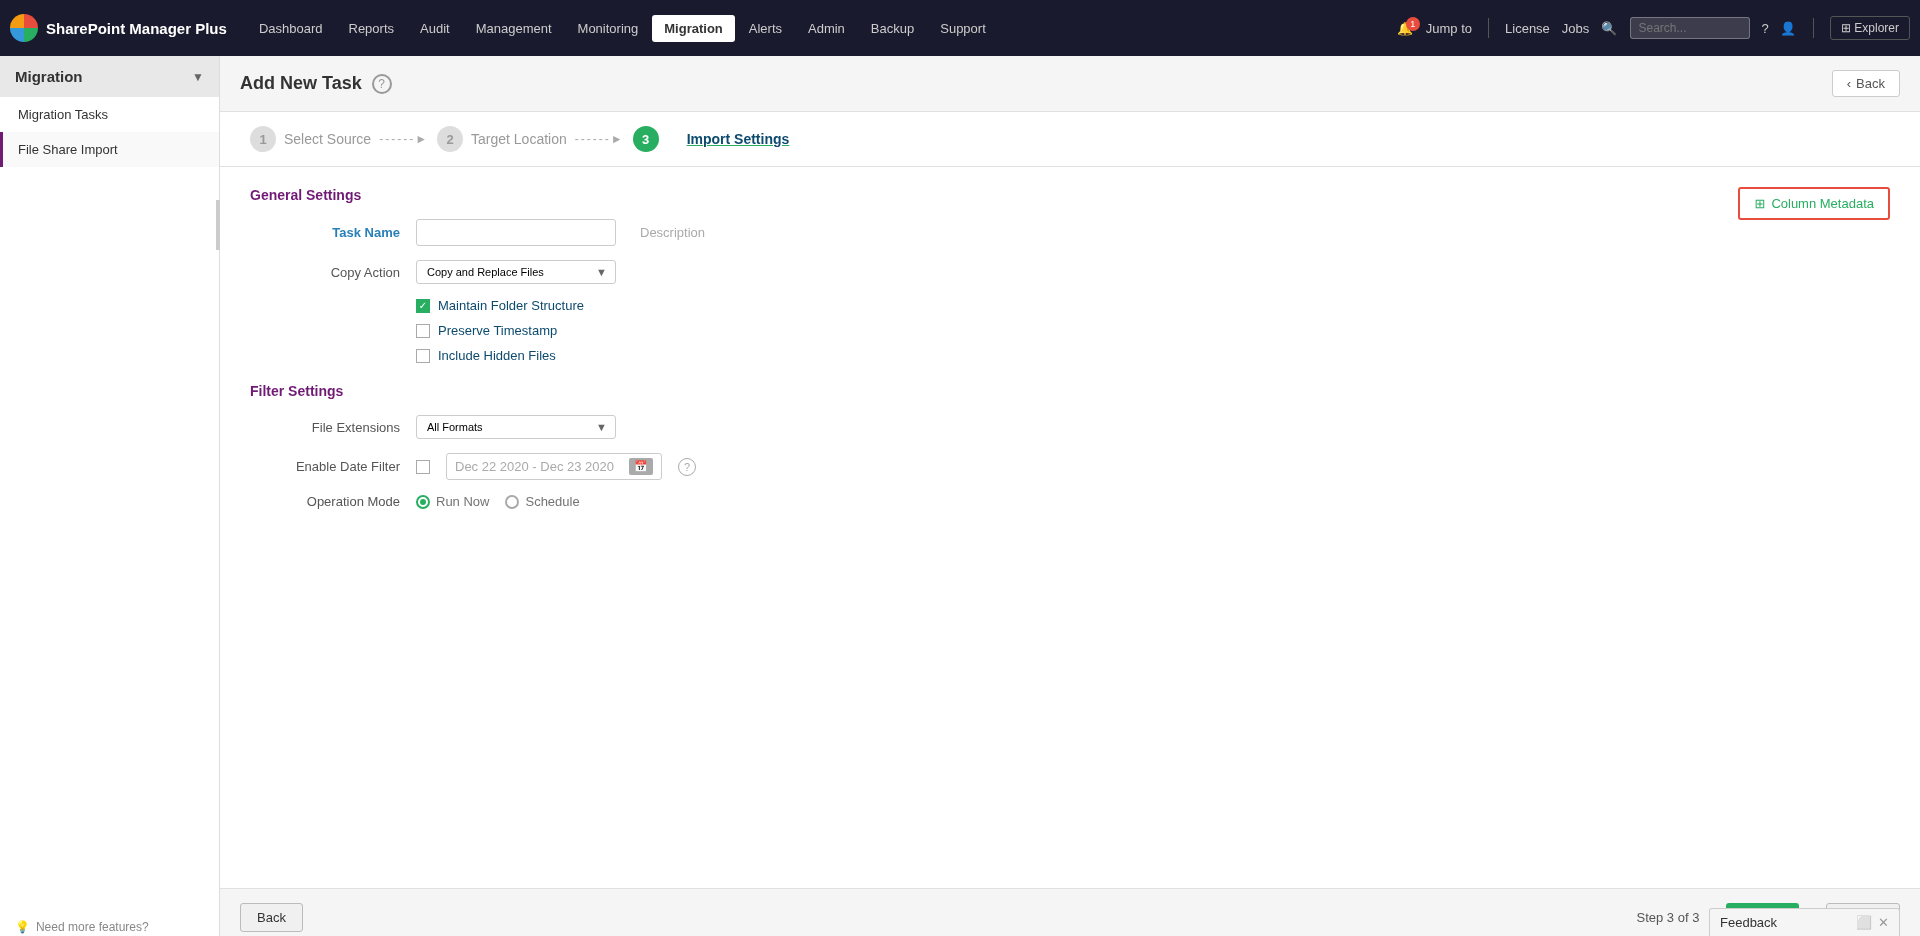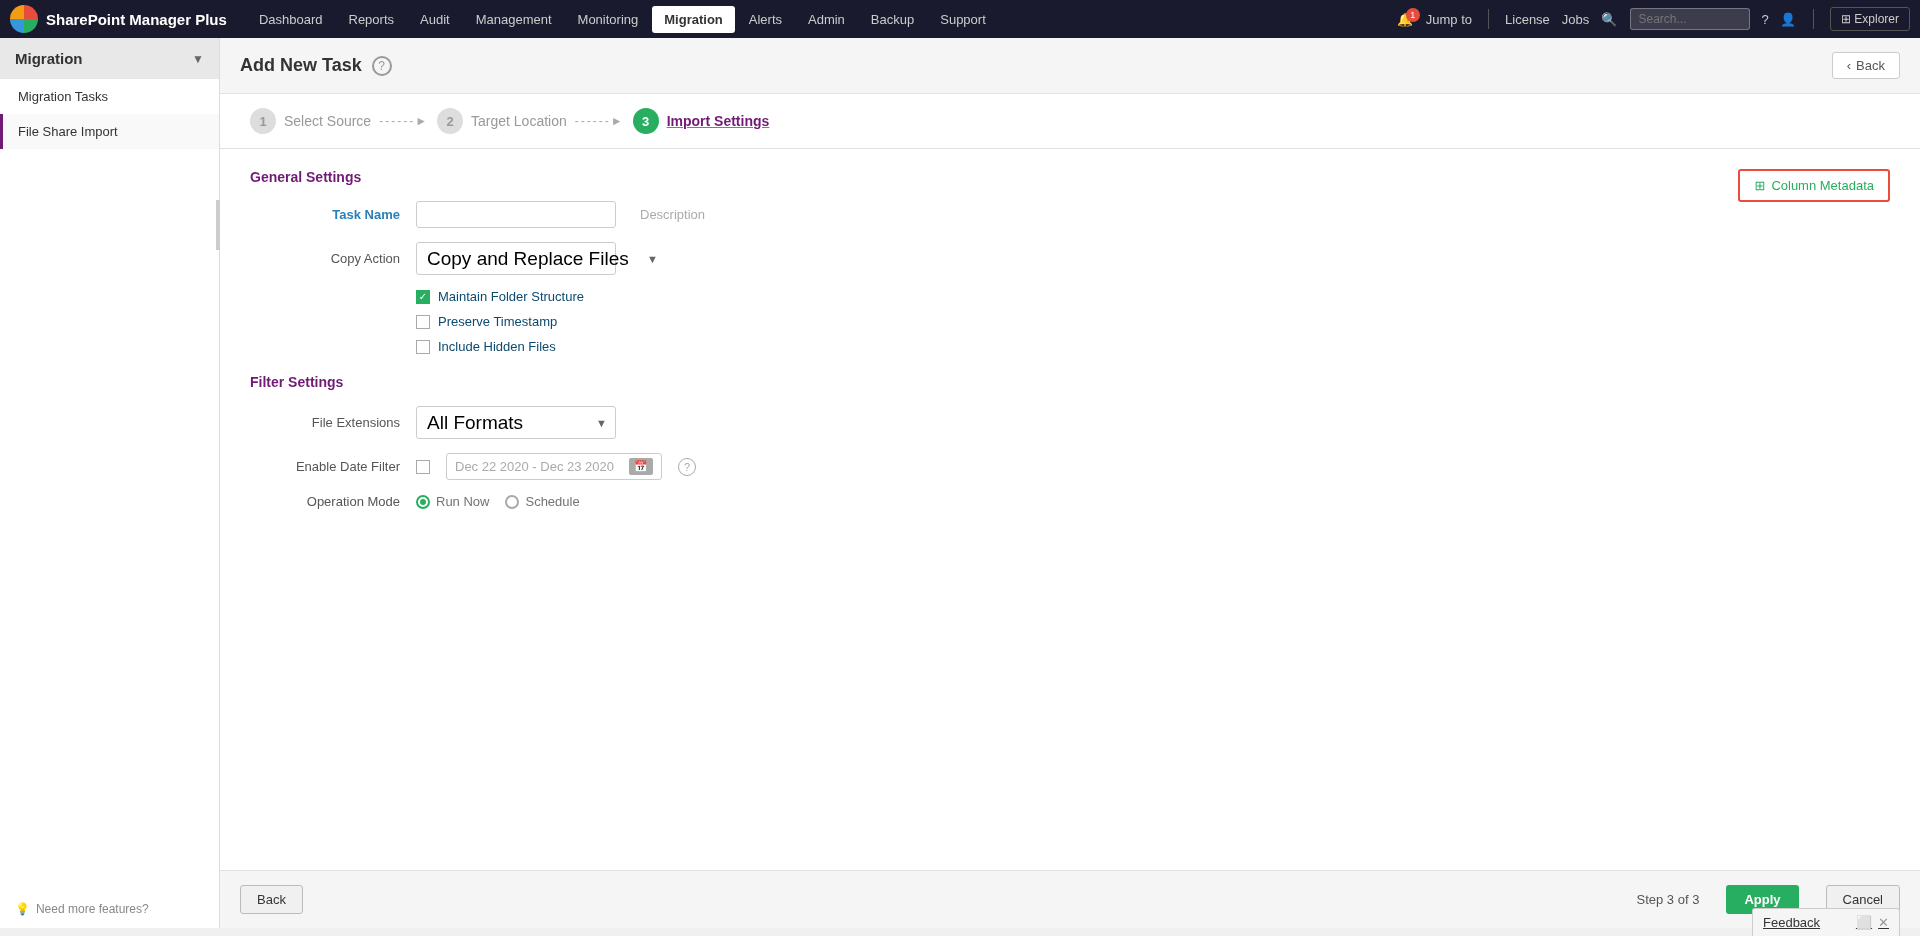--- a/index.html
+++ b/index.html
@@ -3,21 +3,21 @@
   <meta charset="utf-8">
   <style>
     * { box-sizing: border-box; margin: 0; padding: 0; }
     body { font-family: Arial, sans-serif; font-size: 13px; background: #f0f0f0; color: #333; }
 
     
     .top-nav {
       background: #1a1a2e;
       display: flex;
       align-items: center;
-      height: 38px;
+      height: 56px;
       padding: 0 10px;
       color: #fff;
     }
     .logo {
       display: flex;
       align-items: center;
       margin-right: 20px;
       font-size: 15px;
       font-weight: bold;
       color: #fff;
@@ -211,24 +211,25 @@
       font-size: 13px;
       font-weight: bold;
     }
     .step-circle.active { background: #27ae60; color: #fff; }
     .step-circle.inactive { background: #ddd; color: #999; }
     .step-label {
       font-size: 14px;
       color: #333;
     }
     .step-label.active {
-      color: #701a75;
+      color: #0c4a6e;
       text-decoration: underline;
       text-decoration-color: #27ae60;
       font-weight: bold;
+      margin-left: 20px;
     }
     .step-label.inactive { color: #999; }
     .step-dots {
       color: #aaa;
       margin: 0 8px;
       letter-spacing: 2px;
       font-size: 12px;
     }
 
     
@@ -278,21 +279,21 @@
       border: 1px solid #ccc;
       border-radius: 3px;
       background: #fff;
       width: 200px;
     }
     .select-field {
       flex: 1;
       border: none;
       outline: none;
       padding: 5px 10px;
-      font-size: 19px;
+      font-size: 11px;
       background: transparent;
       appearance: none;
       cursor: pointer;
     }
     .select-arrow {
       padding: 0 8px;
       color: #666;
       font-size: 11px;
     }
     .checkbox-row {
@@ -436,32 +437,31 @@
       cursor: pointer;
       font-size: 13px;
       color: #333;
     }
 
     
     .feedback-widget {
       position: fixed;
       bottom: 0;
       right: 20px;
-      width: 148px;
+      width: 191px;
       background: #f5f5f5;
       border: 1px solid #ccc;
       border-bottom: none;
       border-radius: 3px 3px 0 0;
       padding: 6px 10px;
       display: flex;
       align-items: center;
       justify-content: space-between;
       font-size: 13px;
       color: #333;
-      text-decoration: underline;
     }
     .feedback-icons { display: flex; align-items: center; gap: 6px; color: #999; cursor: pointer; }
 
     .divider { width: 1px; height: 20px; background: #555; margin: 0 4px; }
   </style>
 </head>
 <body>
 
 <div class="top-nav">
   <div class="logo">

